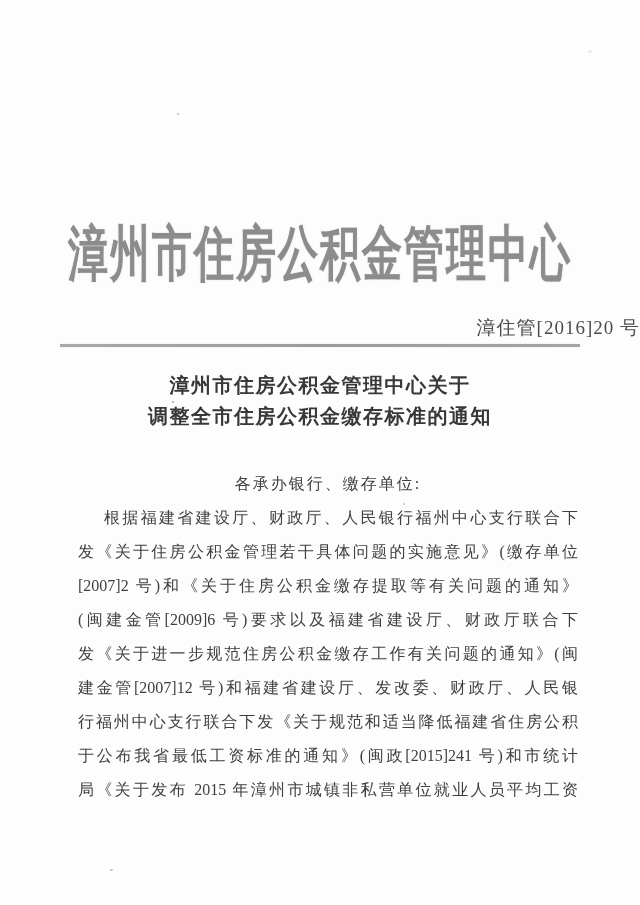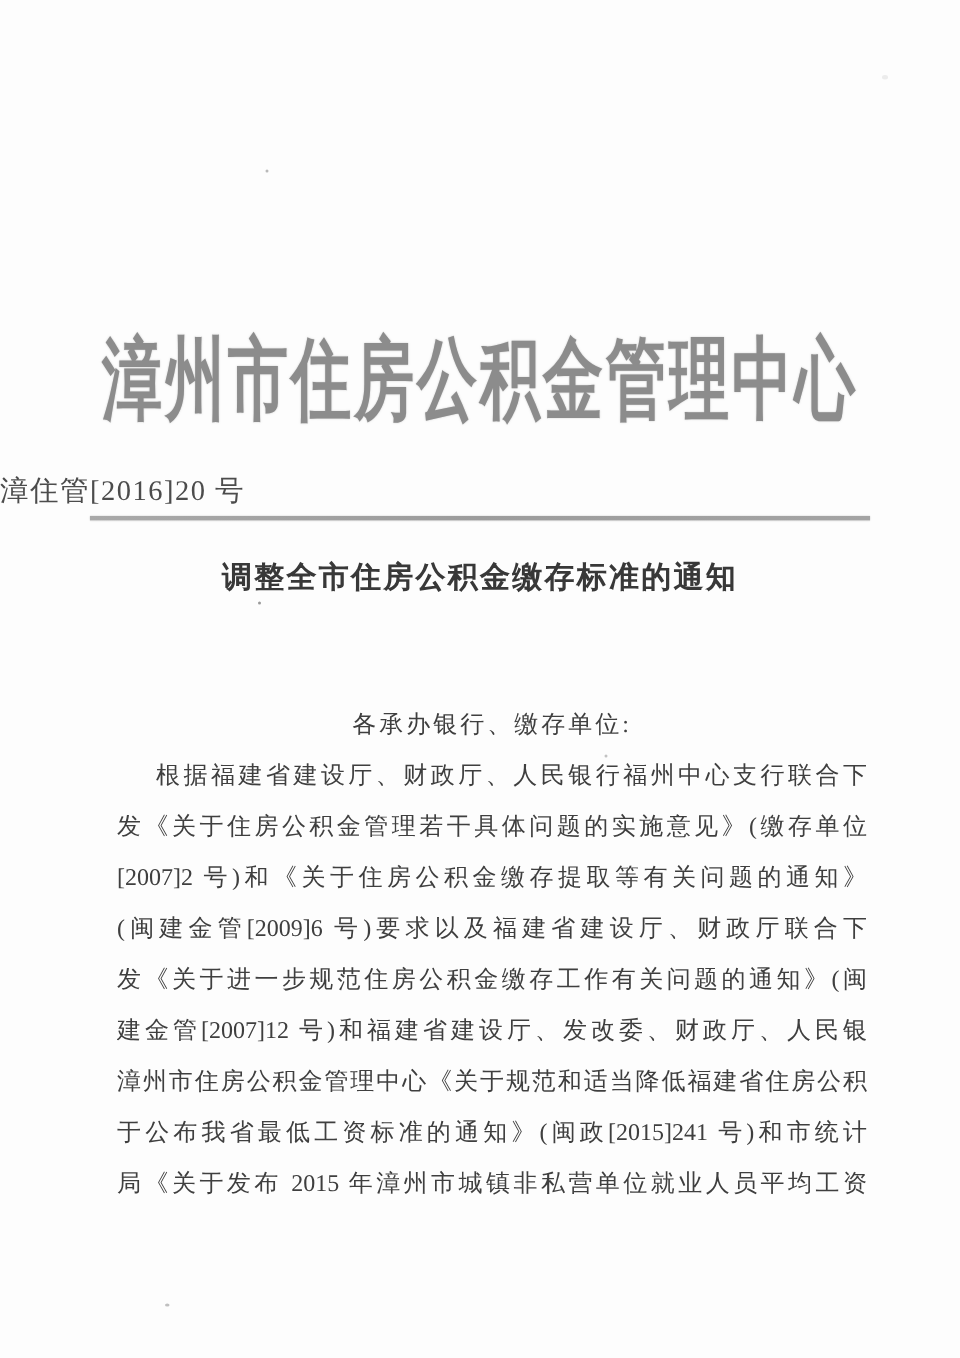--- a/index.html
+++ b/index.html
@@ -35,21 +35,21 @@
     transform-origin: center center;
     text-shadow: 0 0 1px rgba(150,150,150,0.55);
     white-space: nowrap;
   }
   
   .docnum {
     position: absolute;
     top: 317px;
     left: 0;
     width: 640px;
-    text-align: left;
+    text-align: right;
     font-size: 19px;
     line-height: 22px;
     letter-spacing: 1px;
     color: #4c4c4c;
   }
   
   .divider {
     position: absolute;
     top: 344px;
     left: 60px;
@@ -111,32 +111,33 @@
 
 <div class="page">
 
   <div class="masthead">漳州市住房公积金管理中心</div>
 
   <div class="docnum">漳住管[2016]20 号</div>
 
   <div class="divider"></div>
 
   <div class="title-block">
+    <div>漳州市住房公积金管理中心关于</div>
     <div>调整全市住房公积金缴存标准的通知</div>
   </div>
 
   <div class="body-block">
     <div class="salutation">各承办银行、缴存单位:</div>
     <div class="body-line indent">根据福建省建设厅、财政厅、人民银行福州中心支行联合下</div>
     <div class="body-line">发《关于住房公积金管理若干具体问题的实施意见》(缴存单位</div>
     <div class="body-line">[2007]2 号)和《关于住房公积金缴存提取等有关问题的通知》</div>
     <div class="body-line">(闽建金管[2009]6 号)要求以及福建省建设厅、财政厅联合下</div>
     <div class="body-line">发《关于进一步规范住房公积金缴存工作有关问题的通知》(闽</div>
     <div class="body-line">建金管[2007]12 号)和福建省建设厅、发改委、财政厅、人民银</div>
-    <div class="body-line">漳州市住房公积金管理中心《关于规范和适当降低福建省住房公积</div>
+    <div class="body-line">行福州中心支行联合下发《关于规范和适当降低福建省住房公积</div>
     <div class="body-line">于公布我省最低工资标准的通知》(闽政[2015]241 号)和市统计</div>
     <div class="body-line">局《关于发布 2015 年漳州市城镇非私营单位就业人员平均工资</div>
   </div>
 
   <div class="speck speck-1"></div>
   <div class="speck speck-2"></div>
   <div class="speck speck-3"></div>
   <div class="speck speck-4"></div>
   <div class="speck speck-5"></div>
 

